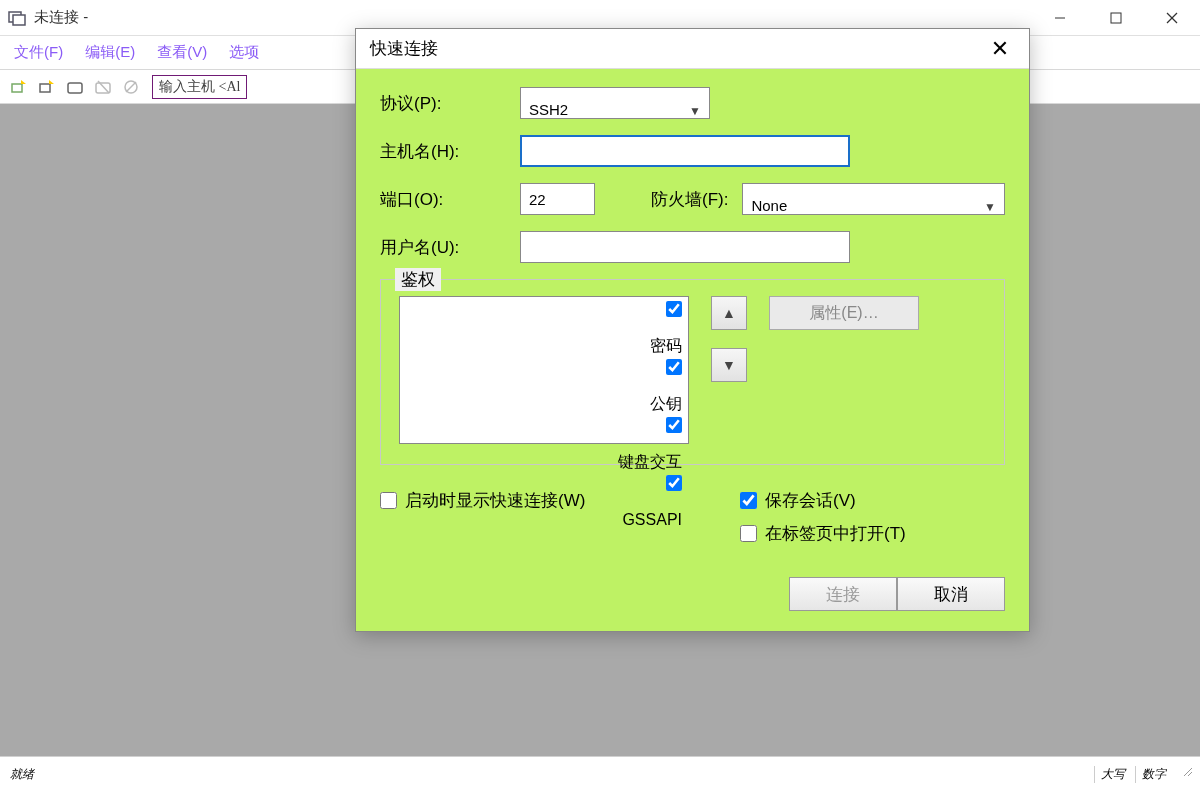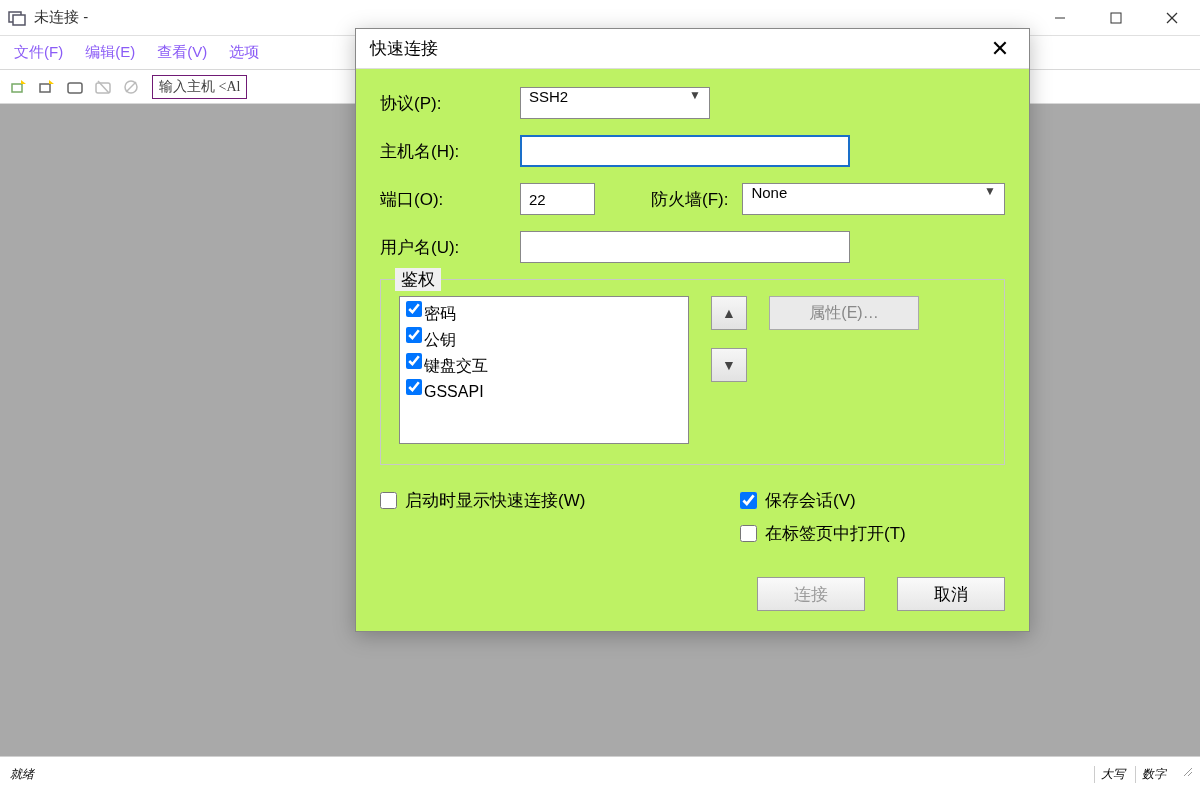--- a/index.html
+++ b/index.html
@@ -138,21 +138,21 @@
 .form-row .ctrl { flex: 1; display: flex; align-items: center; gap: 14px; }
 
 .select-box, .text-input {
   height: 32px;
   border: 1px solid #888;
   background: #fff;
   padding: 0 8px;
   font-size: 15px;
   font-family: inherit;
 }
-.select-box { display: flex; align-items: flex-start; justify-content: space-between; }
+.select-box { display: flex; align-items: flex-end; justify-content: space-between; }
 .select-box .chev { font-size: 12px; color: #444; }
 
 .input-focused { border: 2px solid #1a6fc9; }
 
 
 .fieldset {
   border: 1px solid #c8c8c8;
   margin-top: 4px;
   padding: 16px 26px 20px 18px;
   position: relative;
@@ -163,22 +163,22 @@
   font-size: 17px;
 }
 .auth-row { display: flex; gap: 22px; }
 .auth-list {
   width: 290px; height: 148px;
   border: 1px solid #888;
   background: #fff;
   padding: 4px 6px;
 }
 .auth-list .auth-item {
-  display: flex; align-items: flex-start; gap: 2px;
-  font-size: 16px; line-height: 26px;
+  display: flex; align-items: flex-end; gap: 16px;
+  font-size: 16px; line-height: 26px; flex-direction: column;
 }
 .auth-list input[type=checkbox]{ width:16px;height:16px; }
 
 .updown { display:flex; flex-direction:column; gap:18px; }
 .arrow-btn {
   width: 36px; height: 34px;
   border: 1px solid #999;
   background: linear-gradient(#f6f6f6,#e2e2e2);
   display:flex;align-items:center;justify-content:center;
   font-size: 14px; color:#444;
@@ -197,21 +197,21 @@
   display:flex; align-items:center; gap:8px;
   font-size: 17px; margin-bottom: 10px;
 }
 .check-row input[type=checkbox]{width:17px;height:17px;}
 
 .bottom-opts { display:flex; margin-top: 24px; }
 .bottom-opts .col-l { width: 360px; }
 .bottom-opts .col-r { flex:1; }
 
 .dlg-buttons {
-  display:flex; justify-content:flex-end; gap:32px;
+  display:flex; justify-content:flex-end; gap:0;
   margin-top: 22px;
 }
 .dlg-btn {
   width: 108px; height: 34px;
   border: 1px solid #999;
   background: linear-gradient(#fafafa,#e6e6e6);
   display:flex;align-items:center;justify-content:center;
   font-size: 17px;
 }
 .dlg-btn.disabled { color:#9a9a9a; }

